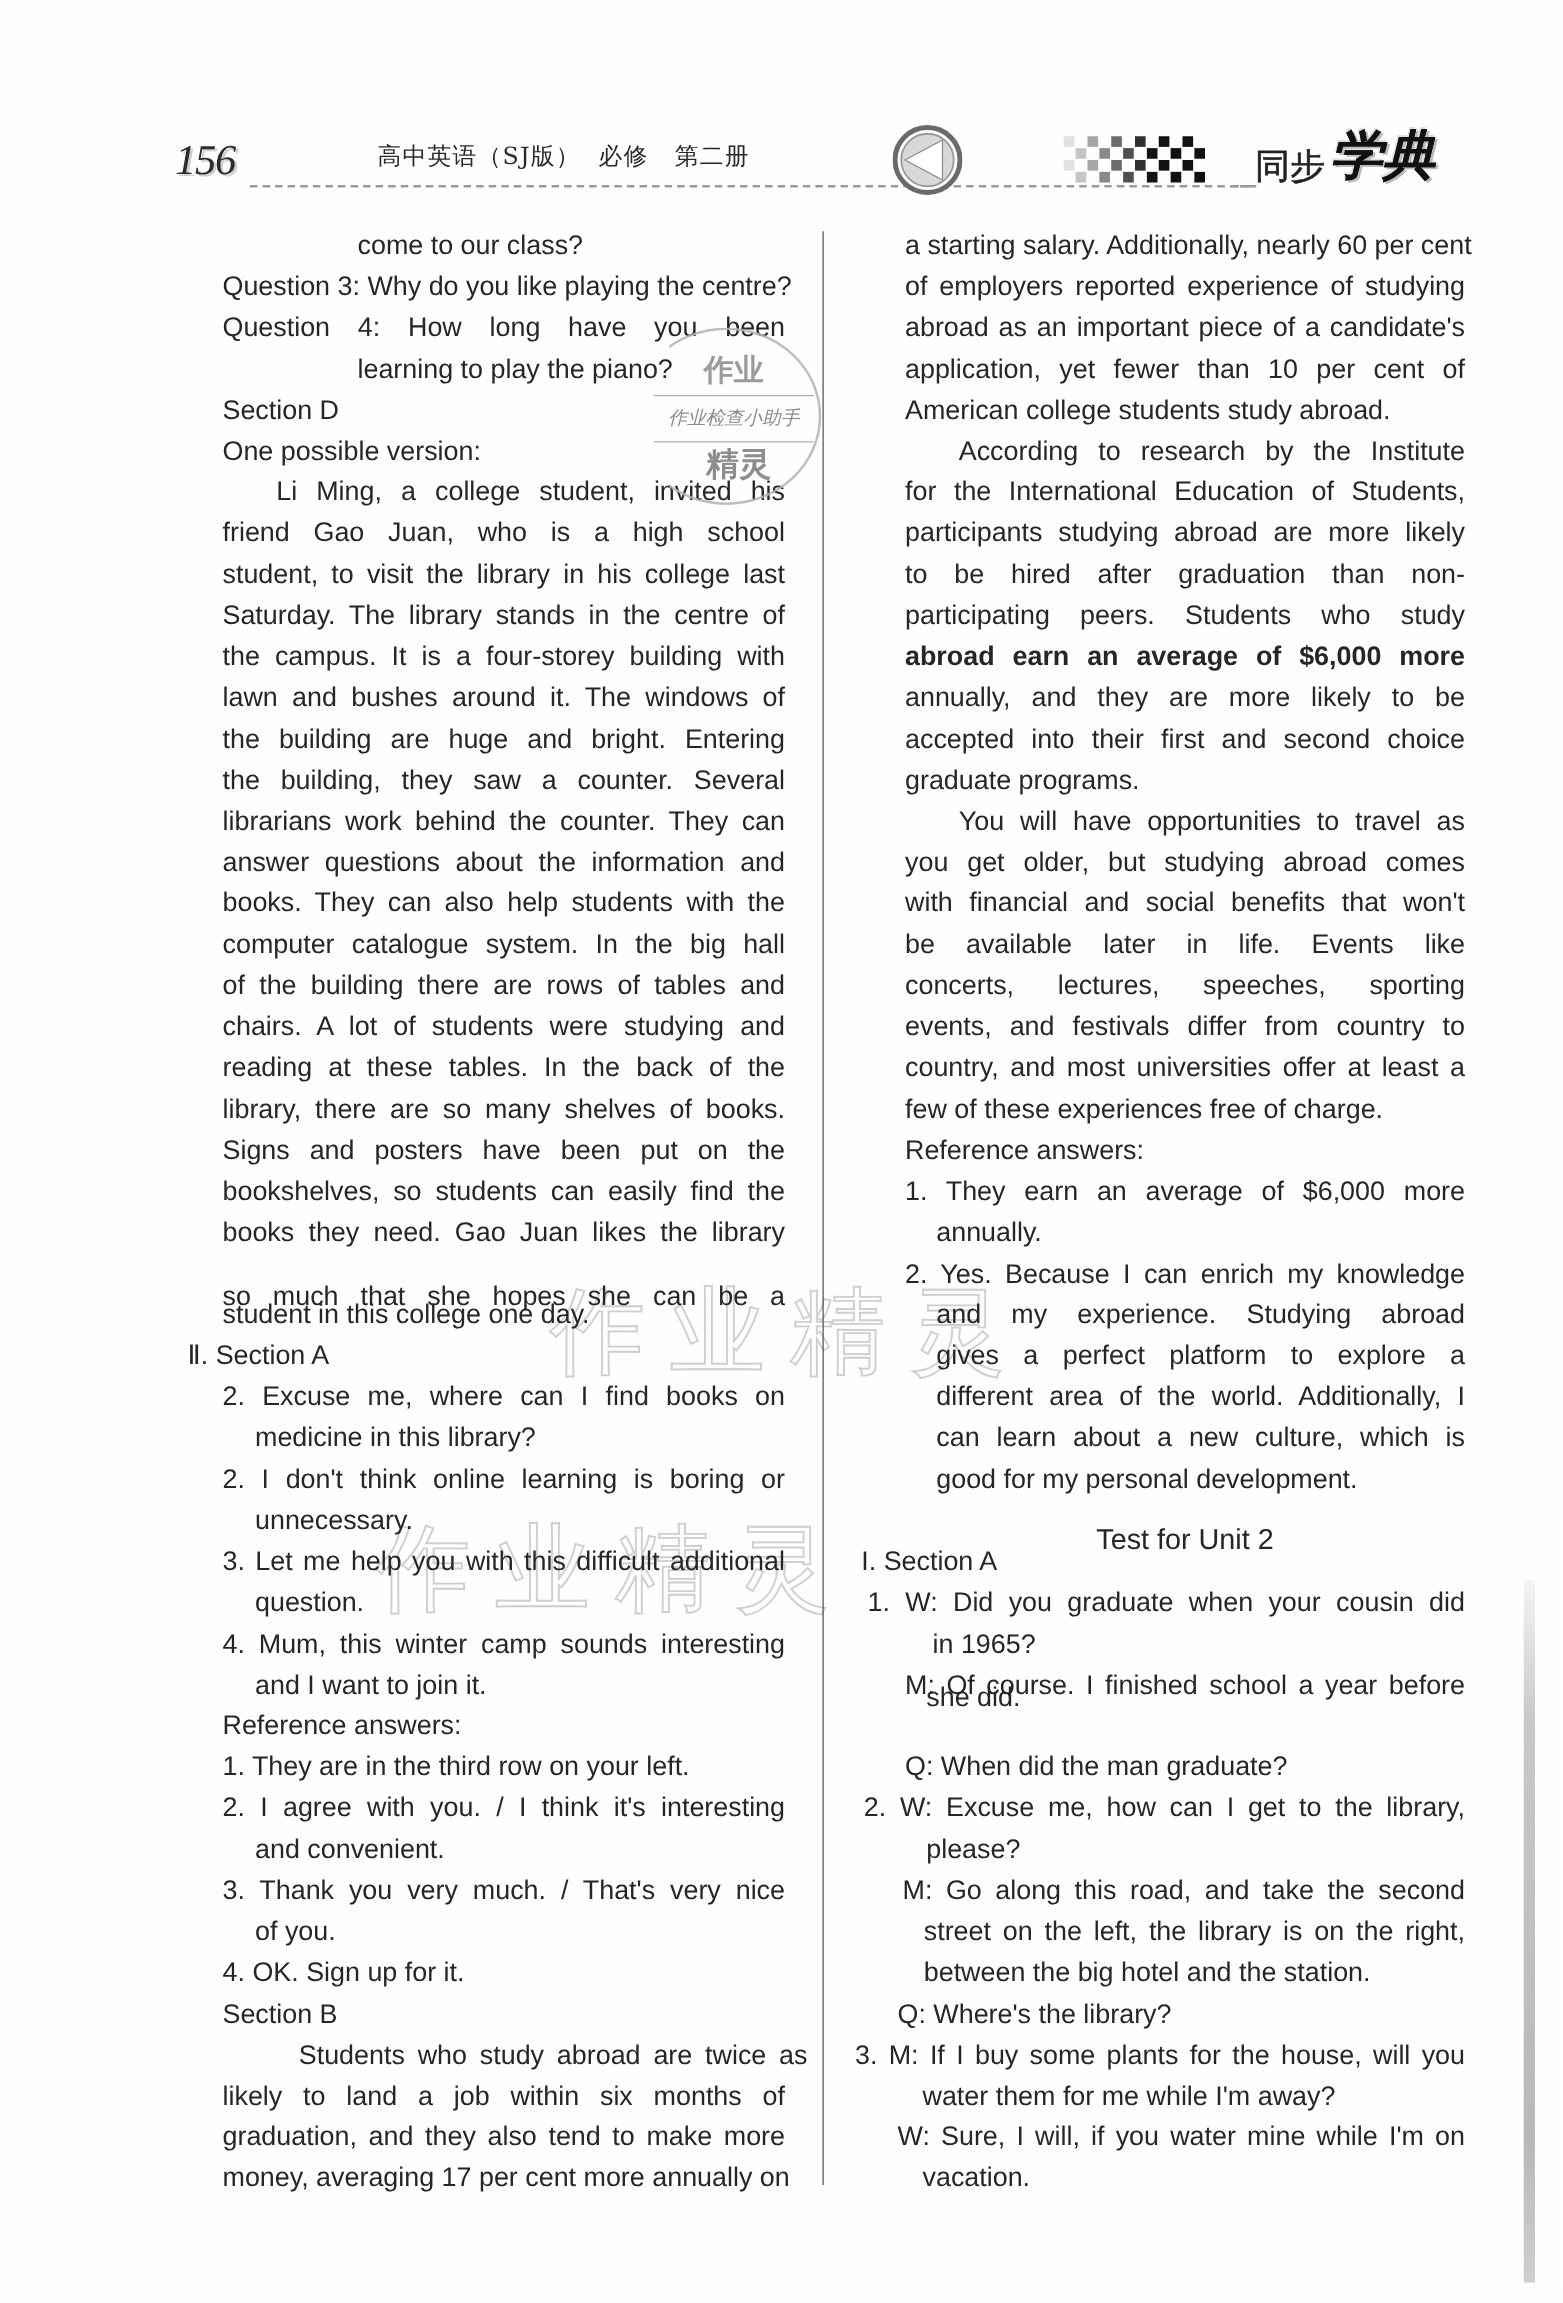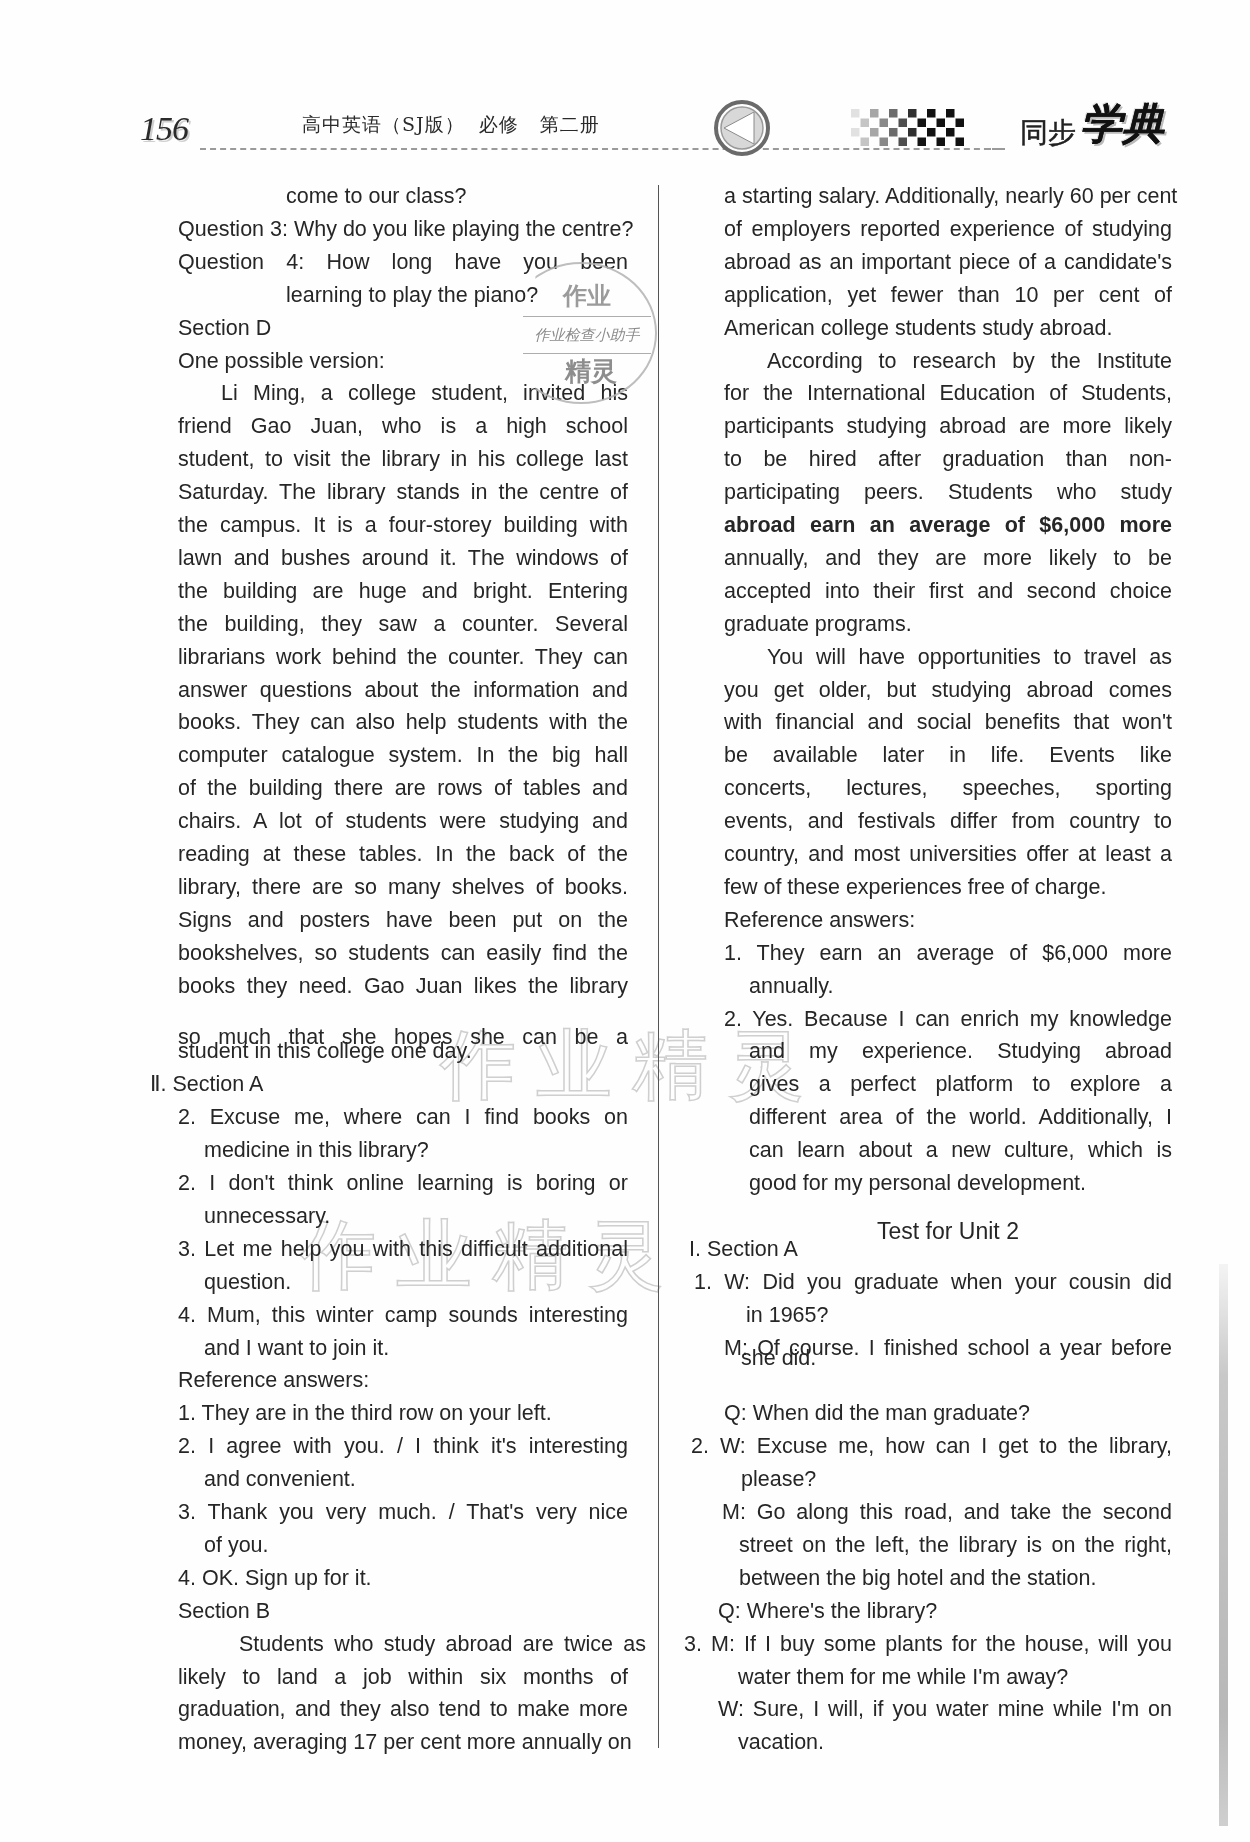--- a/index.html
+++ b/index.html
@@ -12,21 +12,21 @@
                  font-style: italic; font-size: 34px; color: #2b2b2b; letter-spacing: -1px;
                  text-shadow: 2px 2px 0 #cfcfcf; }
   .book-title { position: absolute; left: 302px; top: 112px; font-size: 19px; color: #2a2a2a;
                 font-family: "DejaVu Serif", serif; letter-spacing: 1px; white-space: pre; }
   .header-rule { position: absolute; left: 200px; top: 148px; width: 800px; height: 0;
                  border-top: 2px dashed #9a9a9a; }
   .header-rule.r2 { left: 985px; width: 20px; }
   .circle-icon { position: absolute; left: 714px; top: 100px; width: 56px; height: 56px; }
   .checker { position: absolute; left: 850px; top: 108px; width: 118px; height: 40px; }
   .logo { position: absolute; left: 1004px; top: 104px; height: 48px; display: flex; align-items: flex-end; }
-  .logo .small { font-family: "DejaVu Sans", sans-serif; font-size: 28px; color: #222; margin-left: 16px;
+  .logo .small { font-family: "DejaVu Sans", sans-serif; font-size: 28px; color: #222;
                  -webkit-text-stroke: 0.5px #222; }
   .logo .big { font-family: "DejaVu Sans", sans-serif; font-weight: bold; font-style: italic;
                font-size: 42px; color: #111; margin-left: 4px;
                text-shadow: 0 0 0 #111, 2px 2px 0 #bbb, -1px -1px 0 #ddd; }
 
   
   .col { position: absolute; top: 180px; font-size: 21.5px; color: #262626; }
   .col.left { left: 178px; width: 450px; }
   .col.right { left: 724px; width: 448px; }
   .line { position: absolute; left: 0; height: 33px; line-height: 33px; white-space: nowrap; }

